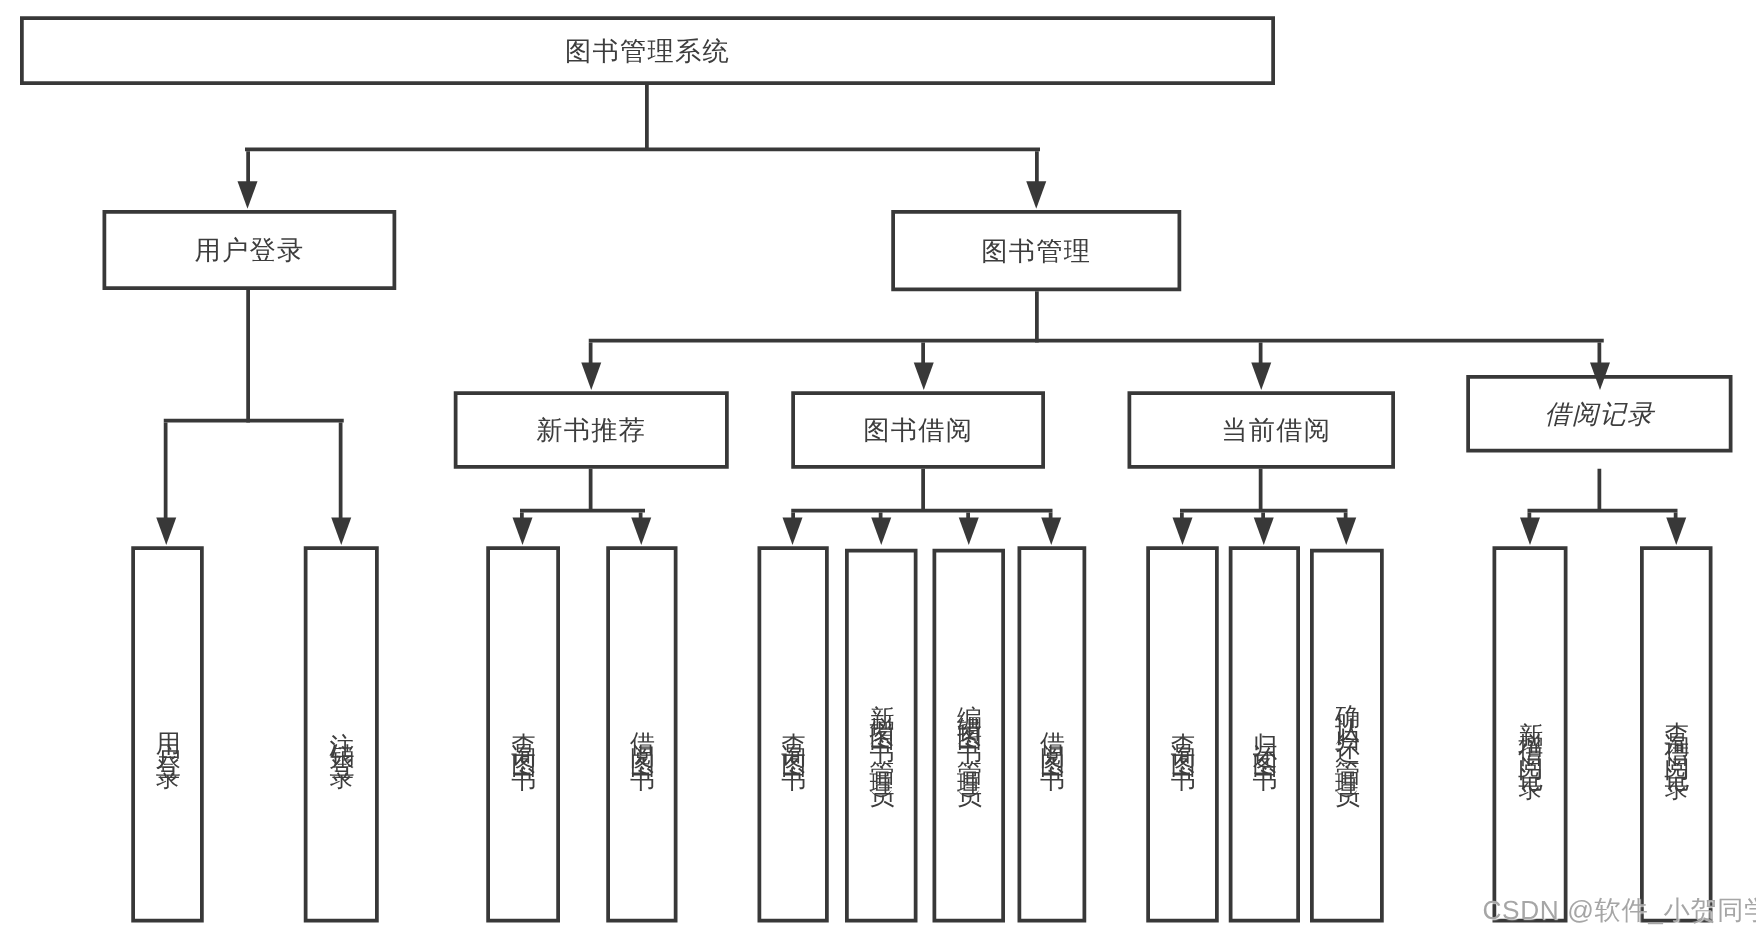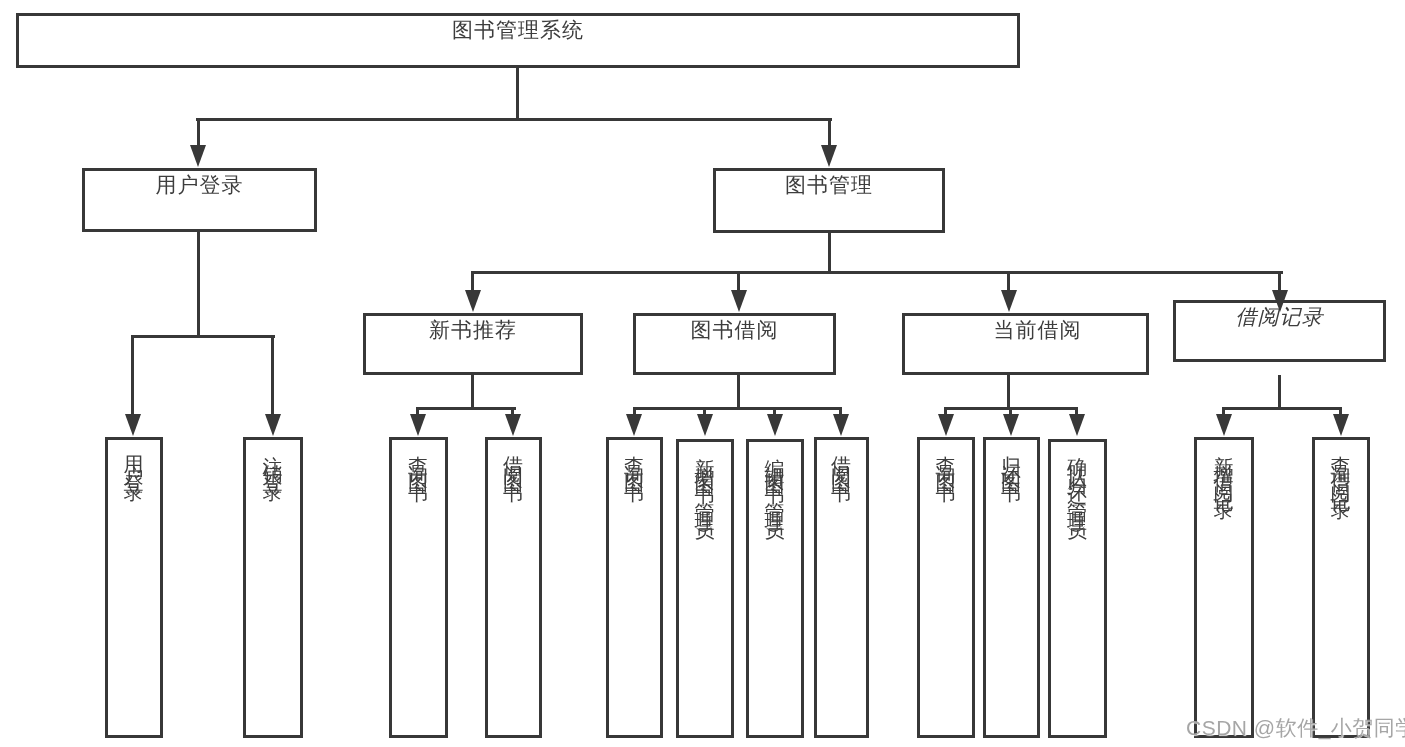--- a/index.html
+++ b/index.html
@@ -3,21 +3,21 @@
 <meta charset="utf-8">
 <style>
   html,body{margin:0;padding:0;background:#ffffff;}
   #stage{
     position:relative;width:1405px;height:747px;background:#ffffff;overflow:hidden;
     font-family:"Liberation Sans","DejaVu Sans",sans-serif;
   }
   .node{
     position:absolute;box-sizing:border-box;background:#ffffff;
     border:3px solid var(--line-color,#383838);
-    display:flex;justify-content:center;
+    display:flex;align-items:center;justify-content:center;
     color:var(--text-color,#3d3d3d);
   }
   .hlabel{font-size:21px;letter-spacing:1px;white-space:nowrap;}
   .leaf .vtext{
     writing-mode:vertical-rl;text-orientation:mixed;
     font-size:20px;line-height:1;letter-spacing:9px;white-space:nowrap;
   }
   .cline{position:absolute;background:var(--line-color,#383838);}
   .arrowhead{
     position:absolute;width:0;height:0;
@@ -46,21 +46,21 @@
   <div class="node hlabel" style="left:363px;top:313px;width:220px;height:62px;">
     <span>新书推荐</span>
   </div>
 
   <div class="node hlabel" style="left:713px;top:168px;width:232px;height:65px;">
     <span>图书管理</span>
   </div>
   <div class="node hlabel" style="left:633px;top:313px;width:203px;height:62px;">
     <span>图书借阅</span>
   </div>
-  <div class="node hlabel" style="left:902px;top:313px;width:247px;height:62px;padding-left:24px;">
+  <div class="node hlabel" style="left:902px;top:313px;width:214px;height:62px;padding-left:24px;">
     <span>当前借阅</span>
   </div>
   <div class="node hlabel" style="left:1173px;top:300px;width:213px;height:62px;font-style:italic;">
     <span>借阅记录</span>
   </div>
 
   <div class="node leaf" style="left:105px;top:437px;width:58px;height:301px;">
     <span class="vtext">用户登录</span>
   </div>
   <div class="node leaf" style="left:243px;top:437px;width:60px;height:301px;">

